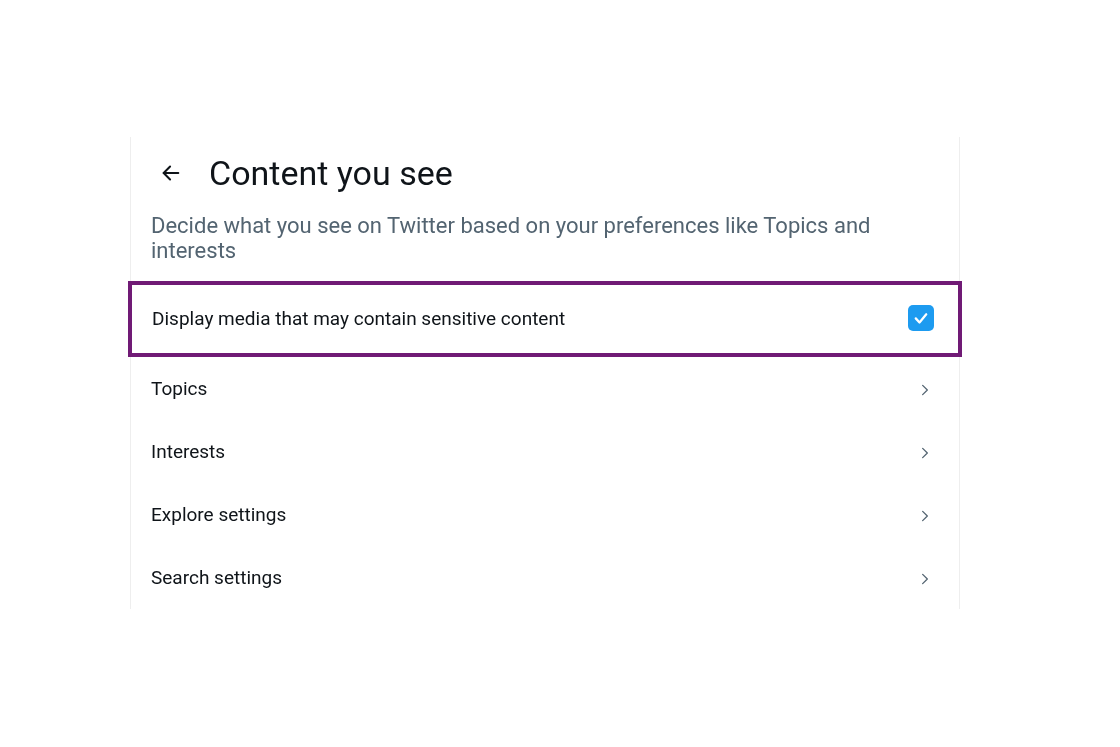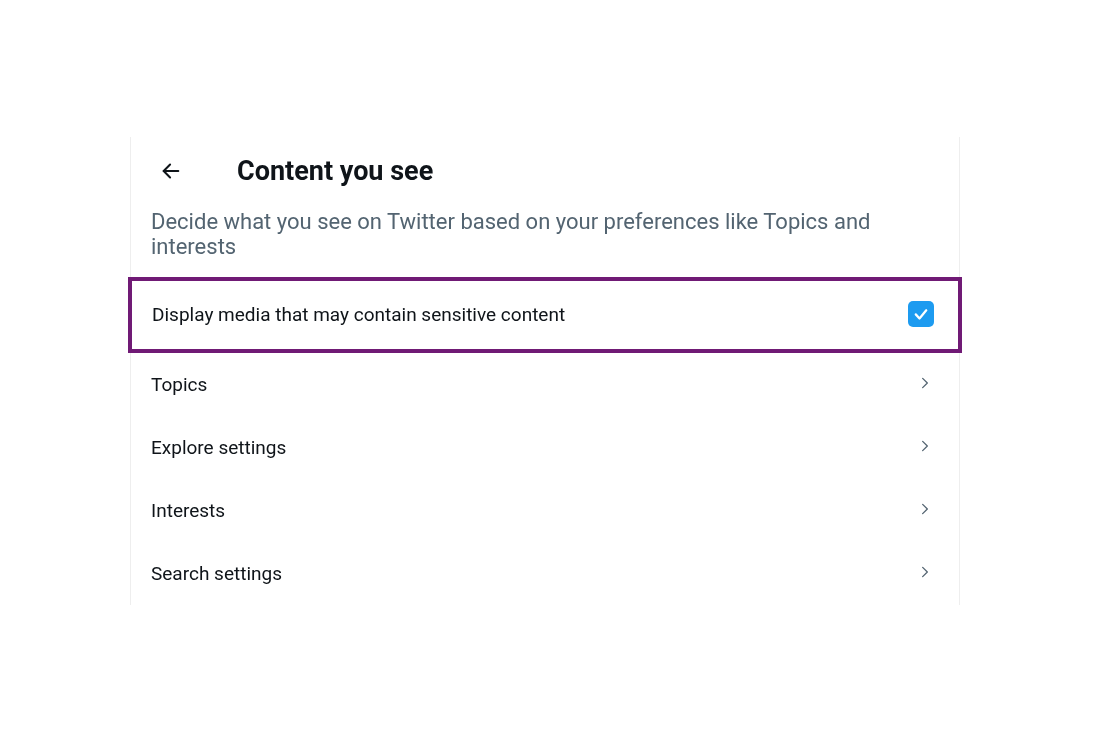--- a/index.html
+++ b/index.html
@@ -40,24 +40,24 @@
     .back-arrow svg {
       width: 22px;
       height: 22px;
       stroke: #0f1419;
       stroke-width: 2.2;
       fill: none;
       stroke-linecap: round;
       stroke-linejoin: round;
     }
     .page-title {
-      font-size: 27px;
-      font-weight: 700;
+      font-size: 34px;
+      font-weight: 400;
       color: #0f1419;
-      margin-left: 48px;
+      margin-left: 20px;
     }
     .description {
       font-size: 22px;
       color: #536471;
       padding: 0 20px 18px 20px;
     }
     .highlight-box {
       border: 4px solid #701a75;
       margin: 0 -3px;
     }
@@ -86,21 +86,21 @@
       width: 18px;
       height: 18px;
       stroke: #ffffff;
       stroke-width: 3;
       fill: none;
       stroke-linecap: round;
       stroke-linejoin: round;
     }
     .nav-row {
       display: flex;
-      align-items: flex-start;
+      align-items: flex-end;
       justify-content: space-between;
       padding: 20px 24px 20px 20px;
       cursor: pointer;
     }
     .nav-label {
       font-size: 19px;
       color: #0f1419;
     }
     .chevron {
       width: 20px;
@@ -150,30 +150,30 @@
   <div class="nav-row">
     <span class="nav-label">Topics</span>
     <div class="chevron">
       <svg viewBox="0 0 24 24">
           <polyline points="8 4 16 12 8 20"></polyline>
         </svg>
     </div>
   </div>
 
   <div class="nav-row">
-    <span class="nav-label">Explore settings</span>
+    <span class="nav-label">Interests</span>
     <div class="chevron">
       <svg viewBox="0 0 24 24">
           <polyline points="8 4 16 12 8 20"></polyline>
         </svg>
     </div>
   </div>
 
   <div class="nav-row">
-    <span class="nav-label">Interests</span>
+    <span class="nav-label">Explore settings</span>
     <div class="chevron">
       <svg viewBox="0 0 24 24">
           <polyline points="8 4 16 12 8 20"></polyline>
         </svg>
     </div>
   </div>
 
   <div class="nav-row">
     <span class="nav-label">Search settings</span>
     <div class="chevron">

